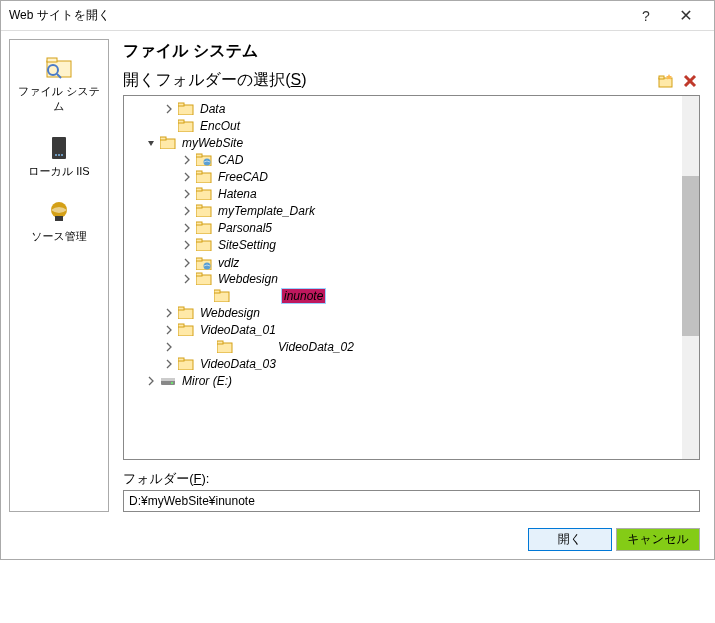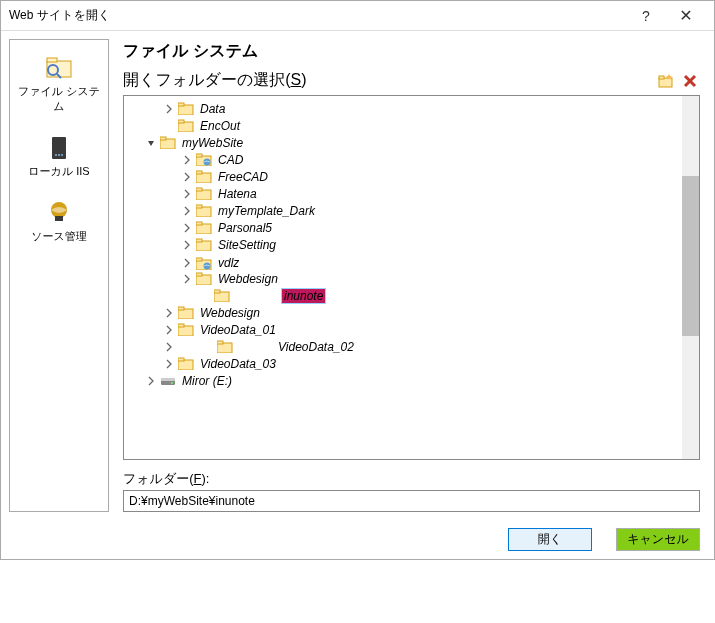--- a/index.html
+++ b/index.html
@@ -25,21 +25,21 @@
     .tree-row { display: flex; align-items: center; height: 17px; white-space: nowrap; cursor: pointer; font-size: 12px; font-style: italic; }
     .tree-row.selected .tree-label { background: #be185d; border: 1px solid #99d1ff; padding: 0 2px; margin-left: 48px; }
     .tree-label { padding: 0 3px; }
     .expander { width: 14px; height: 14px; display: inline-flex; align-items: center; justify-content: center; color: #666; font-size: 10px; margin-right: 2px; }
     .expander.empty { visibility: hidden; }
     .folder-icon, .drive-icon, .webfolder-icon { width: 16px; height: 14px; display: inline-flex; align-items: center; justify-content: center; margin-right: 3px; }
     .scrollbar-track { position: absolute; right: 0; top: 0; width: 17px; height: 100%; background: #f0f0f0; }
     .scrollbar-thumb { position: absolute; right: 0; width: 17px; background: #c1c1c1; }
     .folder-path-label { margin-top: 10px; font-size: 13px; }
     .folder-path-input { width: 100%; border: 1px solid #888; padding: 3px 5px; font-size: 12px; margin-top: 2px; margin-bottom: 8px; font-family: inherit; }
-    .button-row { display: flex; justify-content: flex-end; padding: 8px 14px; gap: 24px; border-top: 0; }
+    .button-row { display: flex; justify-content: flex-end; padding: 8px 14px; gap: 4px; border-top: 0; }
     .btn { min-width: 84px; height: 23px; border: 1px solid #adadad; background: #84cc16; font-size: 12px; cursor: pointer; font-family: inherit; }
     .btn.primary { border: 1px solid #0078d7; background: #e5f1fb; }
     .underline { text-decoration: underline; }
   </style>
 </head>
 <body>
 
 <div class="window">
 
   <div class="titlebar">

